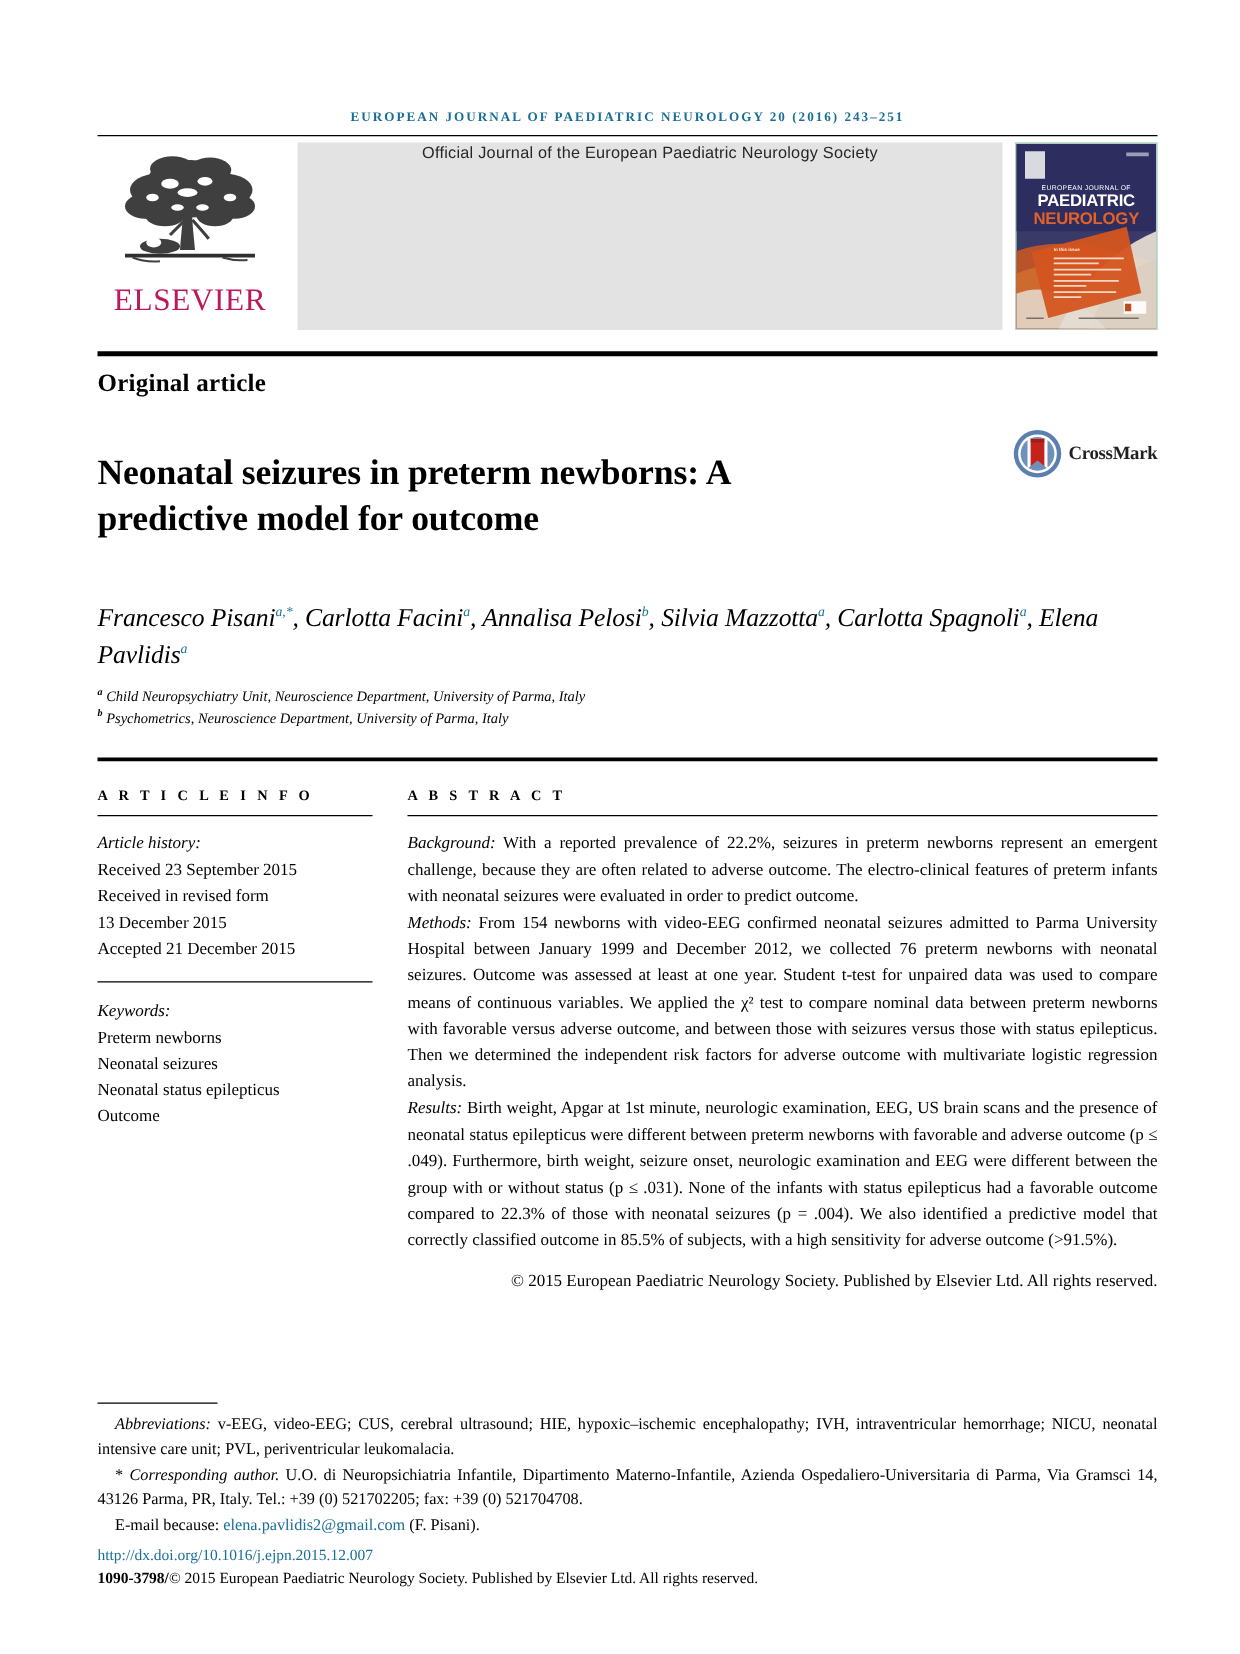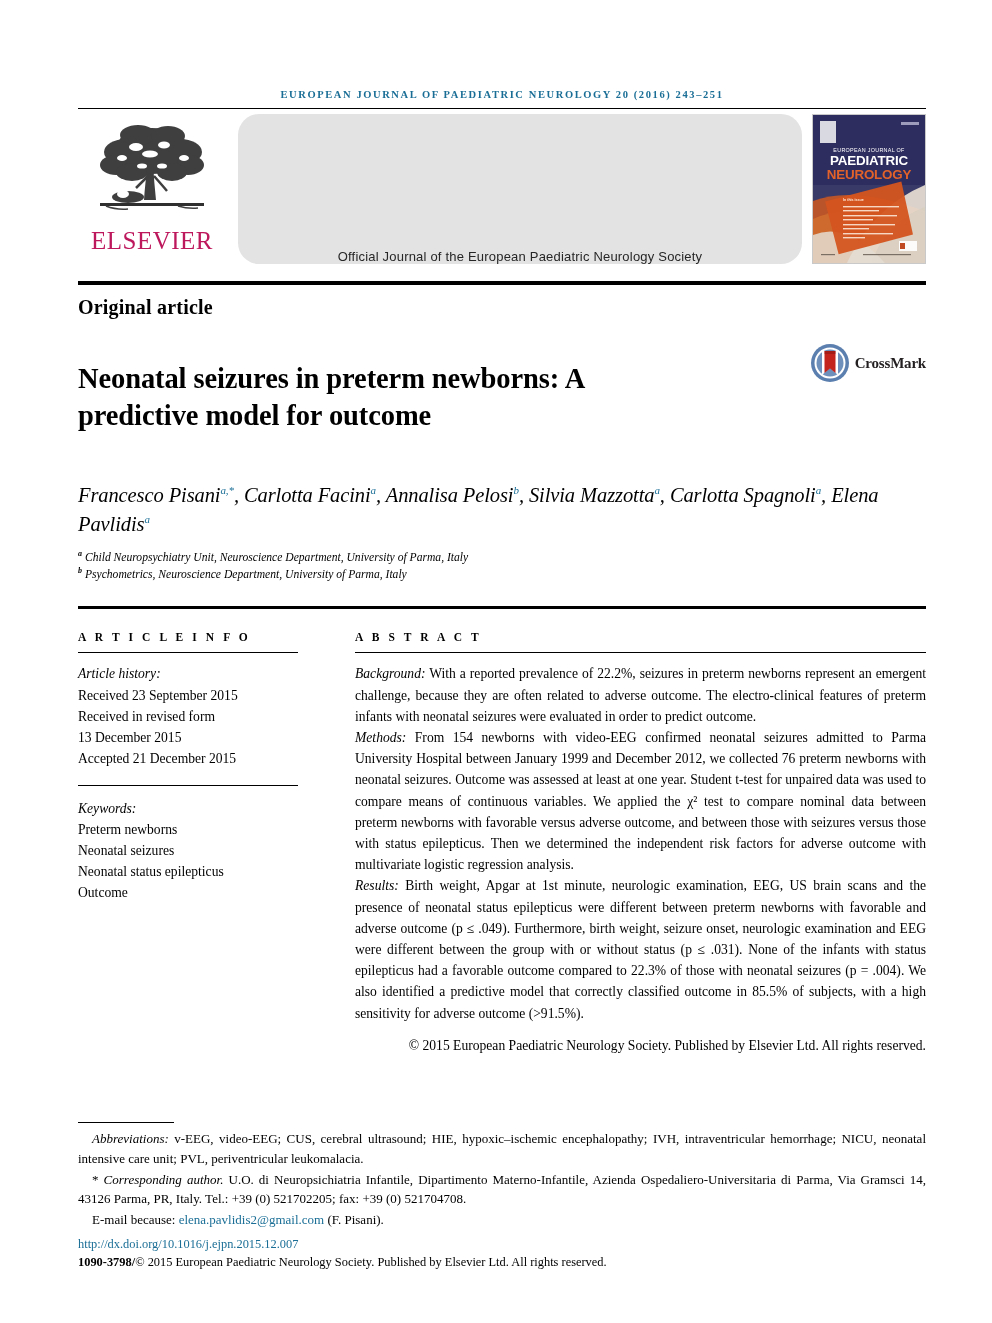--- a/index.html
+++ b/index.html
@@ -75,23 +75,22 @@
     color: #be185d;
     letter-spacing: 0.5px;
     line-height: 1;
     margin-top: -2px;
   }
   .journal-band {
     flex: 1 1 auto;
     background: #e3e3e3;
     margin: 0 10px 0 12px;
     display: flex;
-    align-items: flex-end;
+    align-items: flex-start;
     justify-content: center;
-    border-radius: 21px;
   }
   .journal-band-text {
     font-family: "Liberation Sans", "DejaVu Sans", sans-serif;
     font-size: 13px;
     color: #262626;
     letter-spacing: 0.2px;
   }
   .cover {
     width: 114px;
     flex: 0 0 114px;
@@ -175,21 +174,20 @@
   }
 
   
   .rule-med {
     border-top: 3px solid #000;
     margin-top: 22px;
   }
   .cols {
     display: flex;
     margin-top: 0;
-    gap: 29px;
   }
   .col-info {
     width: 238px;
     flex: 0 0 238px;
     padding-top: 22px;
     padding-right: 18px;
     box-sizing: border-box;
   }
   .col-abstract {
     flex: 1 1 auto;

